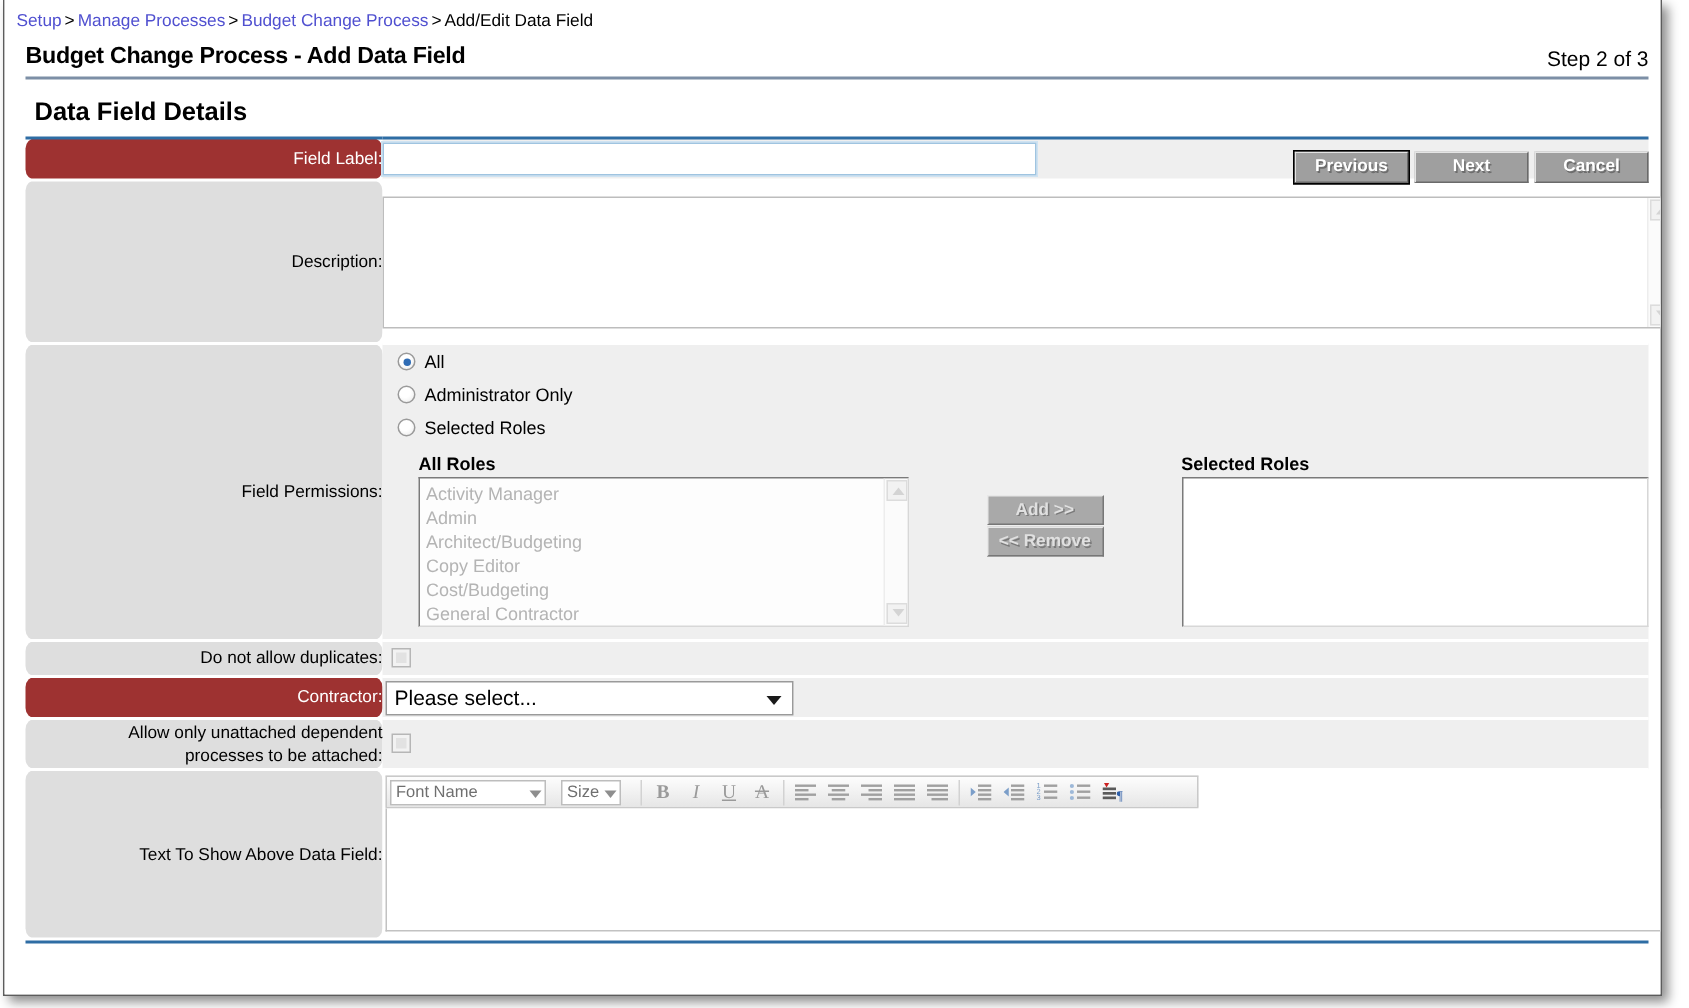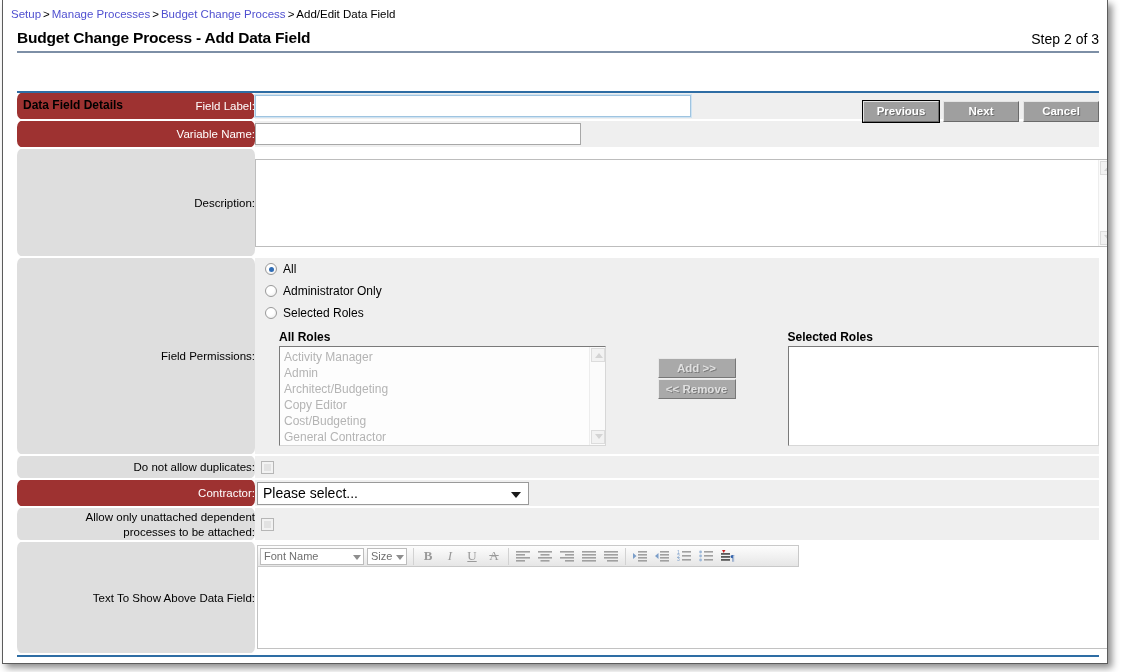--- a/index.html
+++ b/index.html
@@ -73,27 +73,26 @@
     color: #000;
   }
 
   
   #section-bar {
     position: relative;
     margin: 8px 8px 0 14px;
     height: 26px;
   }
   #section-title {
-    font-size: 12px;
+    font-size: 17px;
     font-weight: bold;
     color: #000;
     position: absolute;
     left: 6px;
     top: 4px;
-    margin-top: 33px;
   }
   .btn-group { position: absolute; right: 0px; top: 0px; }
 
   .win-btn {
     display: inline-block;
     min-width: 76px;
     height: 21px;
     line-height: 19px;
     text-align: center;
     font-size: 11.5px;
@@ -347,21 +346,21 @@
   }
   .tb-select {
     height: 17px;
     background: #ffffff;
     border: 1px solid #bdbdbd;
     font-size: 11px;
     line-height: 15px;
     color: #6f6f6f;
     padding-left: 3px;
     position: relative;
-    margin-right: 3px;
+    margin-right: 10px;
     white-space: nowrap;
     overflow: hidden;
   }
   #tb-font-name { width: 104px; }
   #tb-font-size { width: 40px; }
   .tb-select .c2 {
     position: absolute;
     right: 2px; top: 6px;
     width: 0; height: 0;
     border-left: 4px solid transparent;
@@ -437,26 +436,20 @@
           </colgroup>
     <tbody>
 
       <tr>
         <td class="label-cell required" style="height:28px">Field Label:</td>
         <td class="field-cell">
           <input id="field-label-input" class="text-input focused" type="text" value="" style="">
         </td>
       </tr>
 
-      <tr>
-        <td class="label-cell required" style="height:28px">Variable Name:</td>
-        <td class="field-cell">
-          <input id="variable-name-input" class="text-input" type="text" value="" style="">
-        </td>
-      </tr>
 
       <tr>
         <td class="label-cell" style="height:109px">Description:</td>
         <td class="field-cell white">
           <div class="textarea-wrap">
             <textarea style=""></textarea>
             <div class="fake-scroll">
               <div class="arr up"></div>
               <div class="arr down"></div>
             </div>

